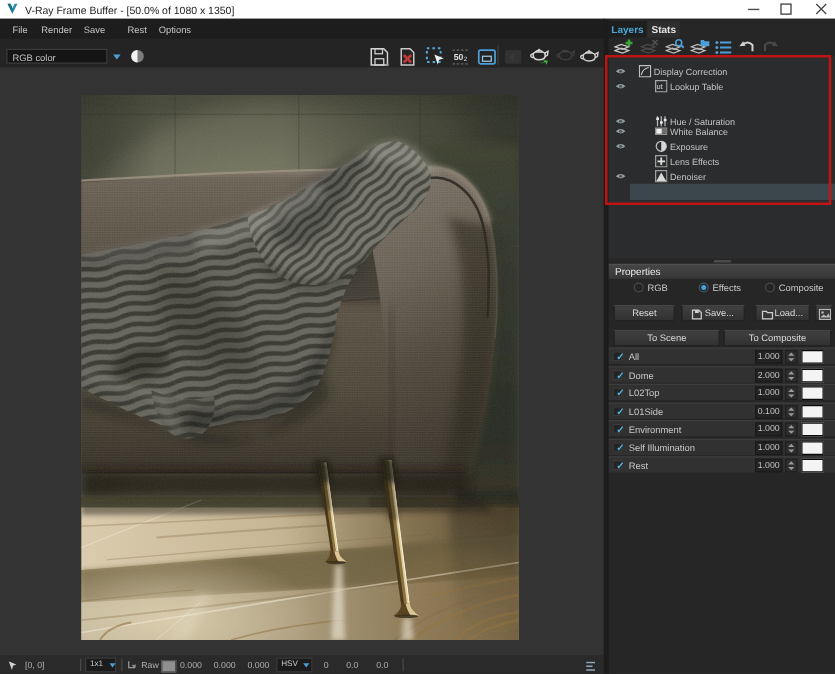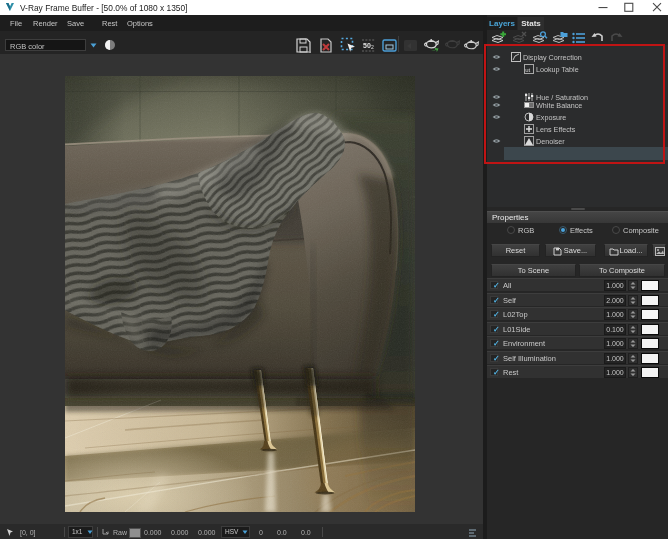--- a/index.html
+++ b/index.html
@@ -559,21 +559,21 @@
         <svg width="8" height="9" viewBox="0 0 8 9" style="position:absolute;left:0px;top:0px">
           <path d="M4 1 L6.5 3.5 L1.5 3.5Z M4 8 L1.5 5.5 L6.5 5.5Z" fill="#9a9a9a"></path>
         </svg>
       </div>
       <div class="abs swatch"></div>
     </div>
   <div class="abs vrow" style="top:277.5px">
       <div class="abs cb">
         <span class="abs cbt">✓</span>
       </div>
-      <span class="abs vlbl">Self</span>
+      <span class="abs vlbl">Dome</span>
       <div class="abs vbox">2.000</div>
       <div class="abs spin">
         <svg width="8" height="9" viewBox="0 0 8 9" style="position:absolute;left:0px;top:0px">
           <path d="M4 1 L6.5 3.5 L1.5 3.5Z M4 8 L1.5 5.5 L6.5 5.5Z" fill="#9a9a9a"></path>
         </svg>
       </div>
       <div class="abs swatch"></div>
     </div>
   <div class="abs vrow" style="top:292px">
       <div class="abs cb">

